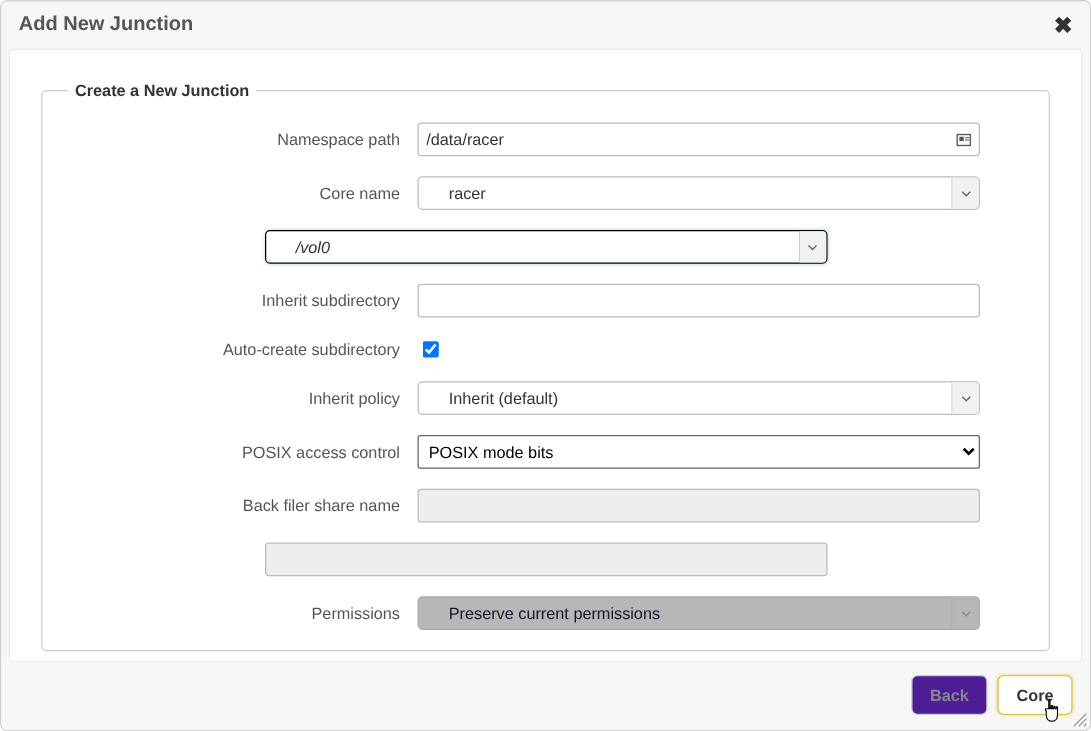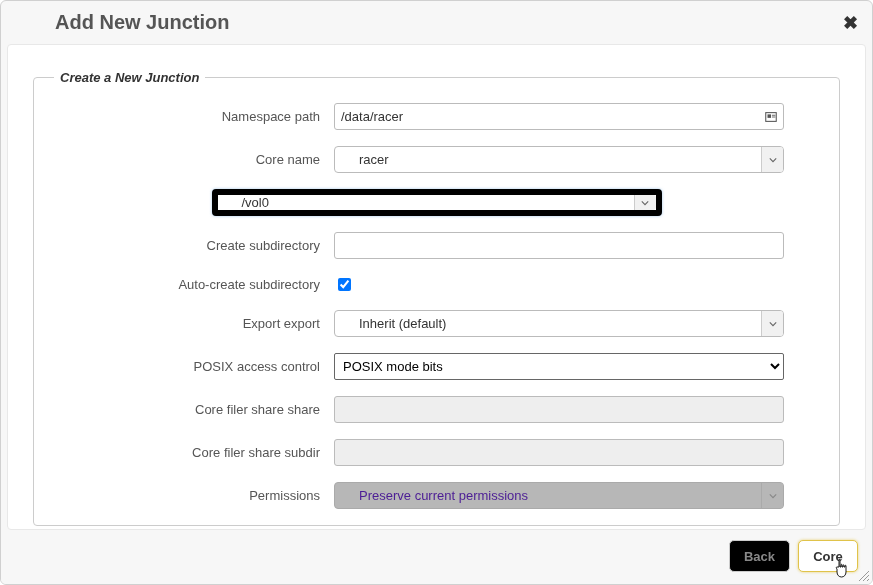--- a/index.html
+++ b/index.html
@@ -22,23 +22,22 @@
     overflow: hidden;
   }
   .dialog-header {
     padding: 10px 14px 10px 14px;
     display: flex;
     justify-content: space-between;
     align-items: center;
   }
   .dialog-title {
     font-weight: bold;
-    font-size: 20px;
+    font-size: 16px;
     color: #555;
-    margin-left: 40px;
   }
   .close-x {
     font-size: 18px;
     font-weight: bold;
     color: #333;
     cursor: pointer;
     line-height: 1;
   }
   .dialog-body {
     background: #fff;
@@ -53,21 +52,20 @@
     border: 1px solid #ccc;
     border-radius: 4px;
     padding: 18px 20px 10px 20px;
     margin: 0;
   }
   fieldset.group legend {
     font-weight: bold;
     color: #333;
     padding: 0 6px;
     font-size: 13px;
-    font-style: italic;
   }
   .form-row {
     display: flex;
     align-items: center;
     margin-bottom: 16px;
     justify-content: center;
   }
   .form-label {
     width: 245px;
     text-align: right;
@@ -99,22 +97,23 @@
     border: 1px solid #bbb;
     border-radius: 4px;
     background: #fff;
     display: flex;
     align-items: center;
     padding-left: 24px;
     color: #333;
     cursor: pointer;
   }
   .select-wrap.focused {
-    border: 6px solid #000000;
+    border: 1px solid #000000;
     box-shadow: 0 0 3px rgba(100,160,220,0.6);
+    font-style: italic;
   }
   .select-wrap .sel-text { flex:1; }
   .select-wrap .sel-btn {
     width: 22px;
     height: 100%;
     border-left: 1px solid #ccc;
     background: #f1f1f1;
     display: flex;
     align-items: center;
     justify-content: center;
@@ -136,21 +135,21 @@
     background: #b7b7b7;
     color: #666;
     border-color: #aaa;
     cursor: default;
   }
   .select-wrap.disabled .sel-btn {
     background: #b7b7b7;
     border-left-color: #aaa;
   }
   .select-wrap.disabled .sel-text {
-    color: #4c1d95;
+    color: #0f172a;
   }
   .input-with-icon { position: relative; }
   .input-end-icon {
     position: absolute;
     right: 6px;
     top: 50%;
     transform: translateY(-50%);
     width: 14px; height: 14px;
     display:flex; align-items:center; justify-content:center;
     color:#555;
@@ -161,21 +160,21 @@
     justify-content: flex-end;
     gap: 8px;
     background: #f7f7f7;
   }
   .btn {
     min-width: 60px;
     height: 32px;
     padding: 0 14px;
     border: 1px solid #ccc;
     border-radius: 5px;
-    background: #000000;
+    background: #4c1d95;
     font-size: 13px;
     font-weight: bold;
     cursor: pointer;
   }
   .btn.secondary { color: #888; }
   .btn.primary {
     color: #333;
     border: 1px solid #e0c34a;
     box-shadow: 0 0 3px rgba(230,200,80,0.8);
     background: #fff;
@@ -244,35 +243,35 @@
             <span class="sel-btn">
               <svg viewBox="0 0 10 10">
                   <path d="M1 3 L5 7 L9 3" fill="none" stroke="#666" stroke-width="1.4"></path>
                 </svg>
             </span>
           </div>
         </div>
       </div>
 
       <div class="form-row">
-        <div class="form-label">Create subdirectory</div>
+        <div class="form-label">Inherit subdirectory</div>
         <div class="form-control">
           <input type="text" class="txt" value="" style="">
         </div>
       </div>
 
       <div class="form-row">
         <div class="form-label">Auto-create subdirectory</div>
         <div class="form-control">
           <input type="checkbox" checked="" style="">
         </div>
       </div>
 
       <div class="form-row">
-        <div class="form-label">Export export</div>
+        <div class="form-label">Inherit policy</div>
         <div class="form-control">
           <div class="select-wrap">
             <span class="sel-text">Inherit (default)</span>
             <span class="sel-btn">
               <svg viewBox="0 0 10 10">
                   <path d="M1 3 L5 7 L9 3" fill="none" stroke="#666" stroke-width="1.4"></path>
                 </svg>
             </span>
           </div>
         </div>
@@ -281,28 +280,27 @@
       <div class="form-row">
         <div class="form-label">POSIX access control</div>
         <div class="form-control">
           <select class="native-select">
             <option>POSIX mode bits</option>
           </select>
         </div>
       </div>
 
       <div class="form-row">
-        <div class="form-label">Core filer share share</div>
+        <div class="form-label">Back filer share name</div>
         <div class="form-control">
           <input type="text" class="txt" disabled="" value="" style="">
         </div>
       </div>
 
       <div class="form-row">
-        <div class="form-label">Core filer share subdir</div>
         <div class="form-control">
           <input type="text" class="txt" disabled="" value="" style="">
         </div>
       </div>
 
       <div class="form-row" style="margin-bottom:6px;">
         <div class="form-label">Permissions</div>
         <div class="form-control">
           <div class="select-wrap disabled">
             <span class="sel-text">Preserve current permissions</span>

